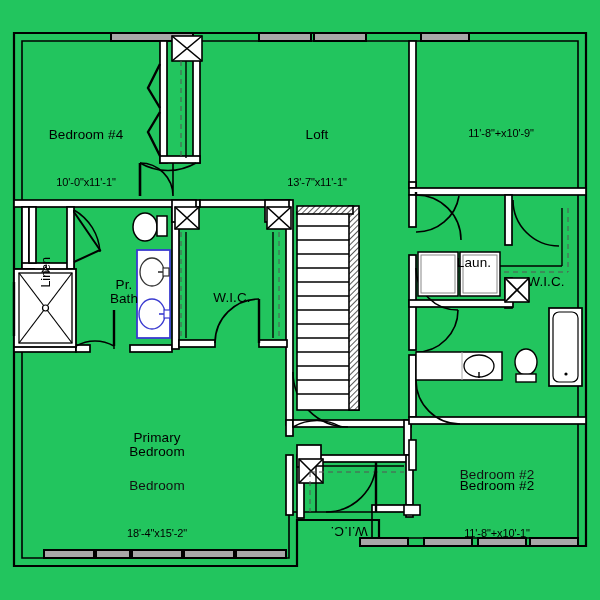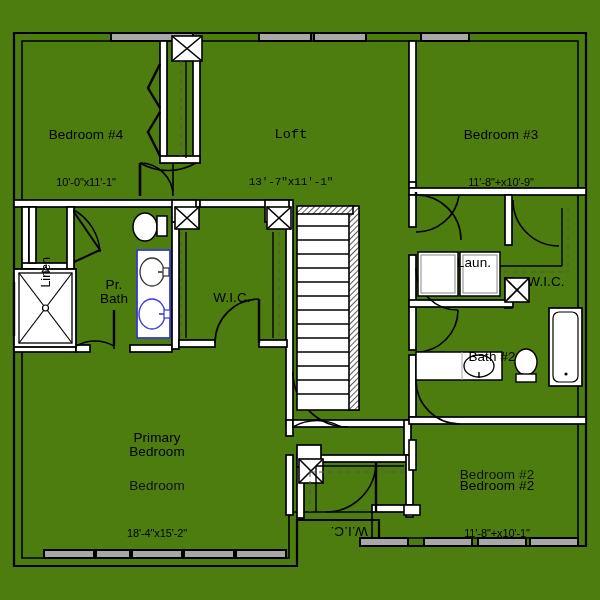--- a/index.html
+++ b/index.html
@@ -7,21 +7,21 @@
     padding: 0;
     background: #ffffff;
   }
   body {
     font-family: "Liberation Sans", sans-serif;
   }
   #plan-root {
     position: relative;
     width: 600px;
     height: 600px;
-    background: #4d7c0f;
+    background: #22c55e;
     overflow: hidden;
   }
   #plan-svg {
     display: block;
     width: 600px;
     height: 600px;
   }
   .room-label {
     position: absolute;
     text-align: center;
@@ -313,54 +313,50 @@
       <rect x="404" y="505" width="16" height="10"></rect>
       <rect x="409" y="440" width="7" height="30"></rect>
     </g>
   </svg>
 
   <div class="room-label" style="left:0px; top:93px; width:172px;">
     <div class="lbl-name">Bedroom #4</div>
     <div class="lbl-dim">10'-0"x11'-1"</div>
   </div>
 
-  <div class="room-label" style="left:206px; top:93px; width:170px;font-family:Liberation Mono, monospace;">
+  <div class="room-label" style="left:232px; top:93px; width:170px;">
     <div class="lbl-name">Loft</div>
     <div class="lbl-dim">13'-7"x11'-1"</div>
   </div>
 
   <div class="room-label" style="left:416px; top:93px; width:170px;">
-    <div class="lbl-name">Bedroom #3</div>
     <div class="lbl-dim">11'-8"+x10'-9"</div>
   </div>
 
   <div class="room-label rot-90" style="left:16px; top:231px; width:60px;">
     <div class="lbl-small">Linen</div>
   </div>
 
-  <div class="room-label" style="left:76px; top:243px; width:76px;">
+  <div class="room-label" style="left:76px; top:243px; width:76px;padding-left:10px;">
     <div class="lbl-name">Pr.
 Bath</div>
   </div>
 
   <div class="room-label" style="left:192px; top:256px; width:80px;">
     <div class="lbl-name">W.I.C.</div>
   </div>
 
   <div class="room-label" style="left:440px; top:221px; width:68px;text-align:center;">
     <div class="lbl-name">Laun.</div>
   </div>
 
   <div class="room-label" style="left:509px; top:240px; width:74px;">
     <div class="lbl-name">W.I.C.</div>
   </div>
 
-  <div class="room-label" style="left:447px; top:315px; width:90px;">
-    <div class="lbl-name">Bath #2</div>
-  </div>
 
   <div class="room-label" style="left:77px; top:396px; width:160px;">
     <div class="lbl-name">Primary
 Bedroom</div>
   </div>
   <div class="room-label" style="left:77px; top:444px; width:160px;">
     <div class="lbl-name ghost">Bedroom</div>
     <div class="lbl-dim">18'-4"x15'-2"</div>
   </div>
 

